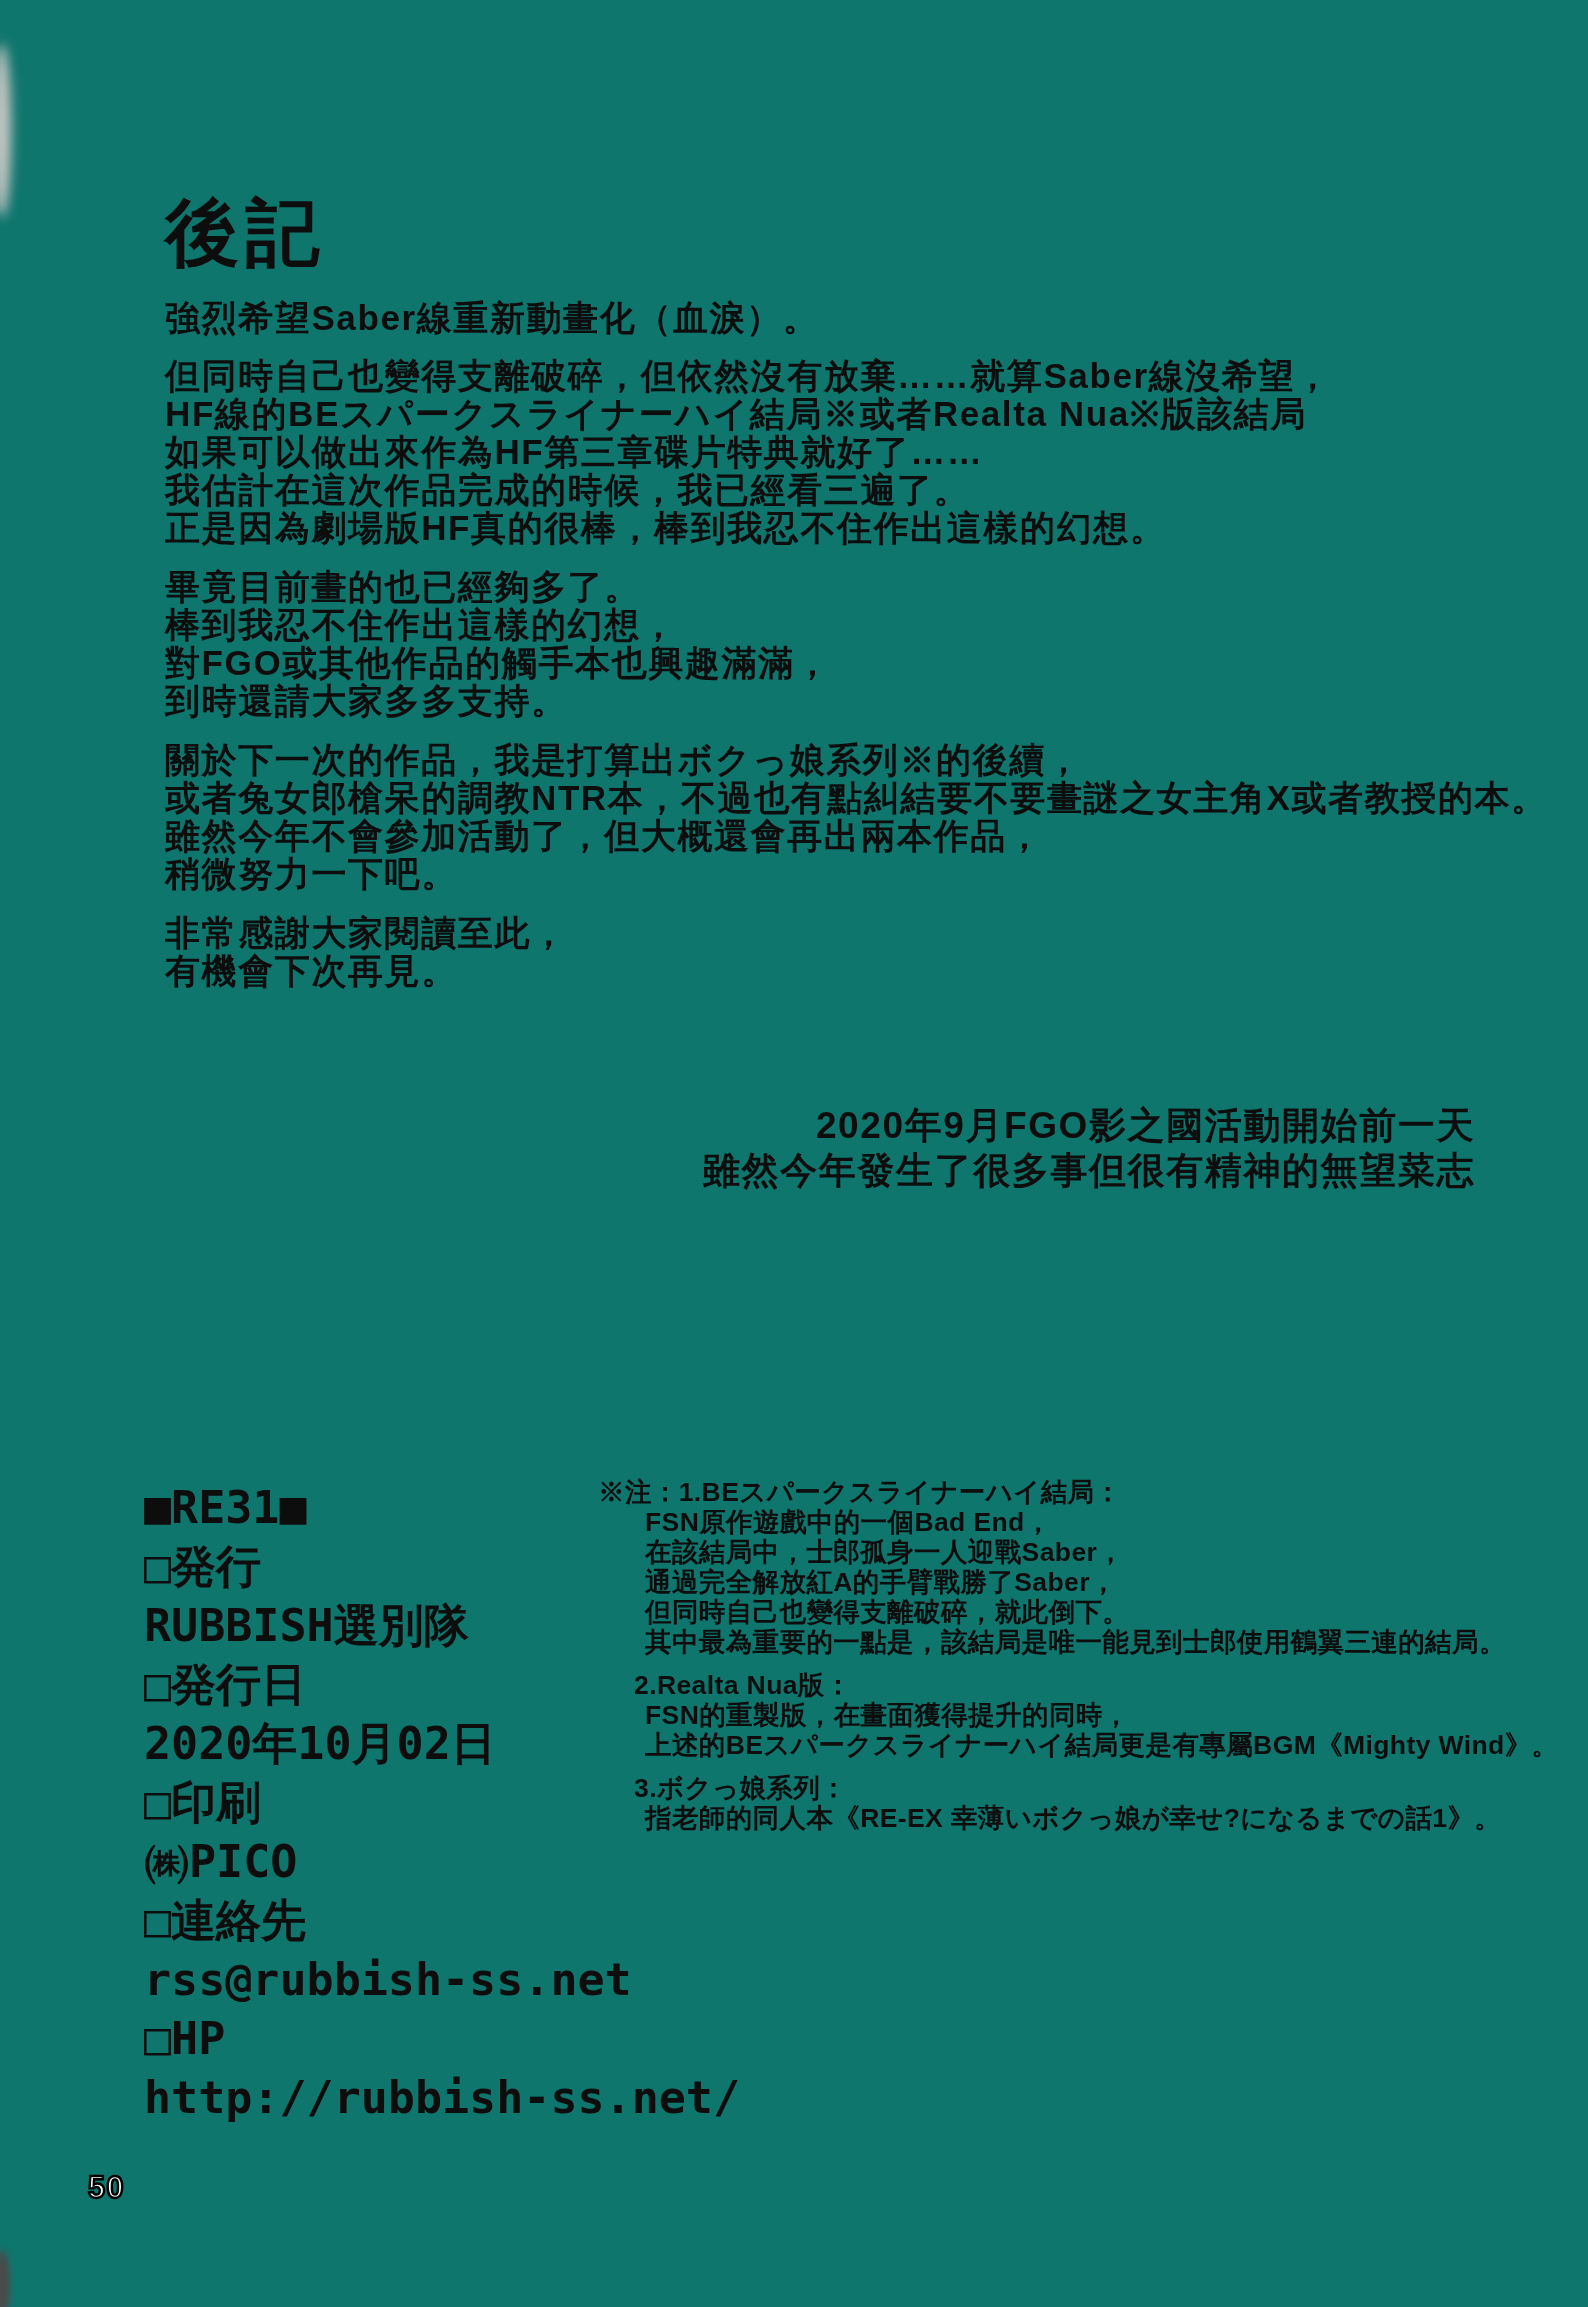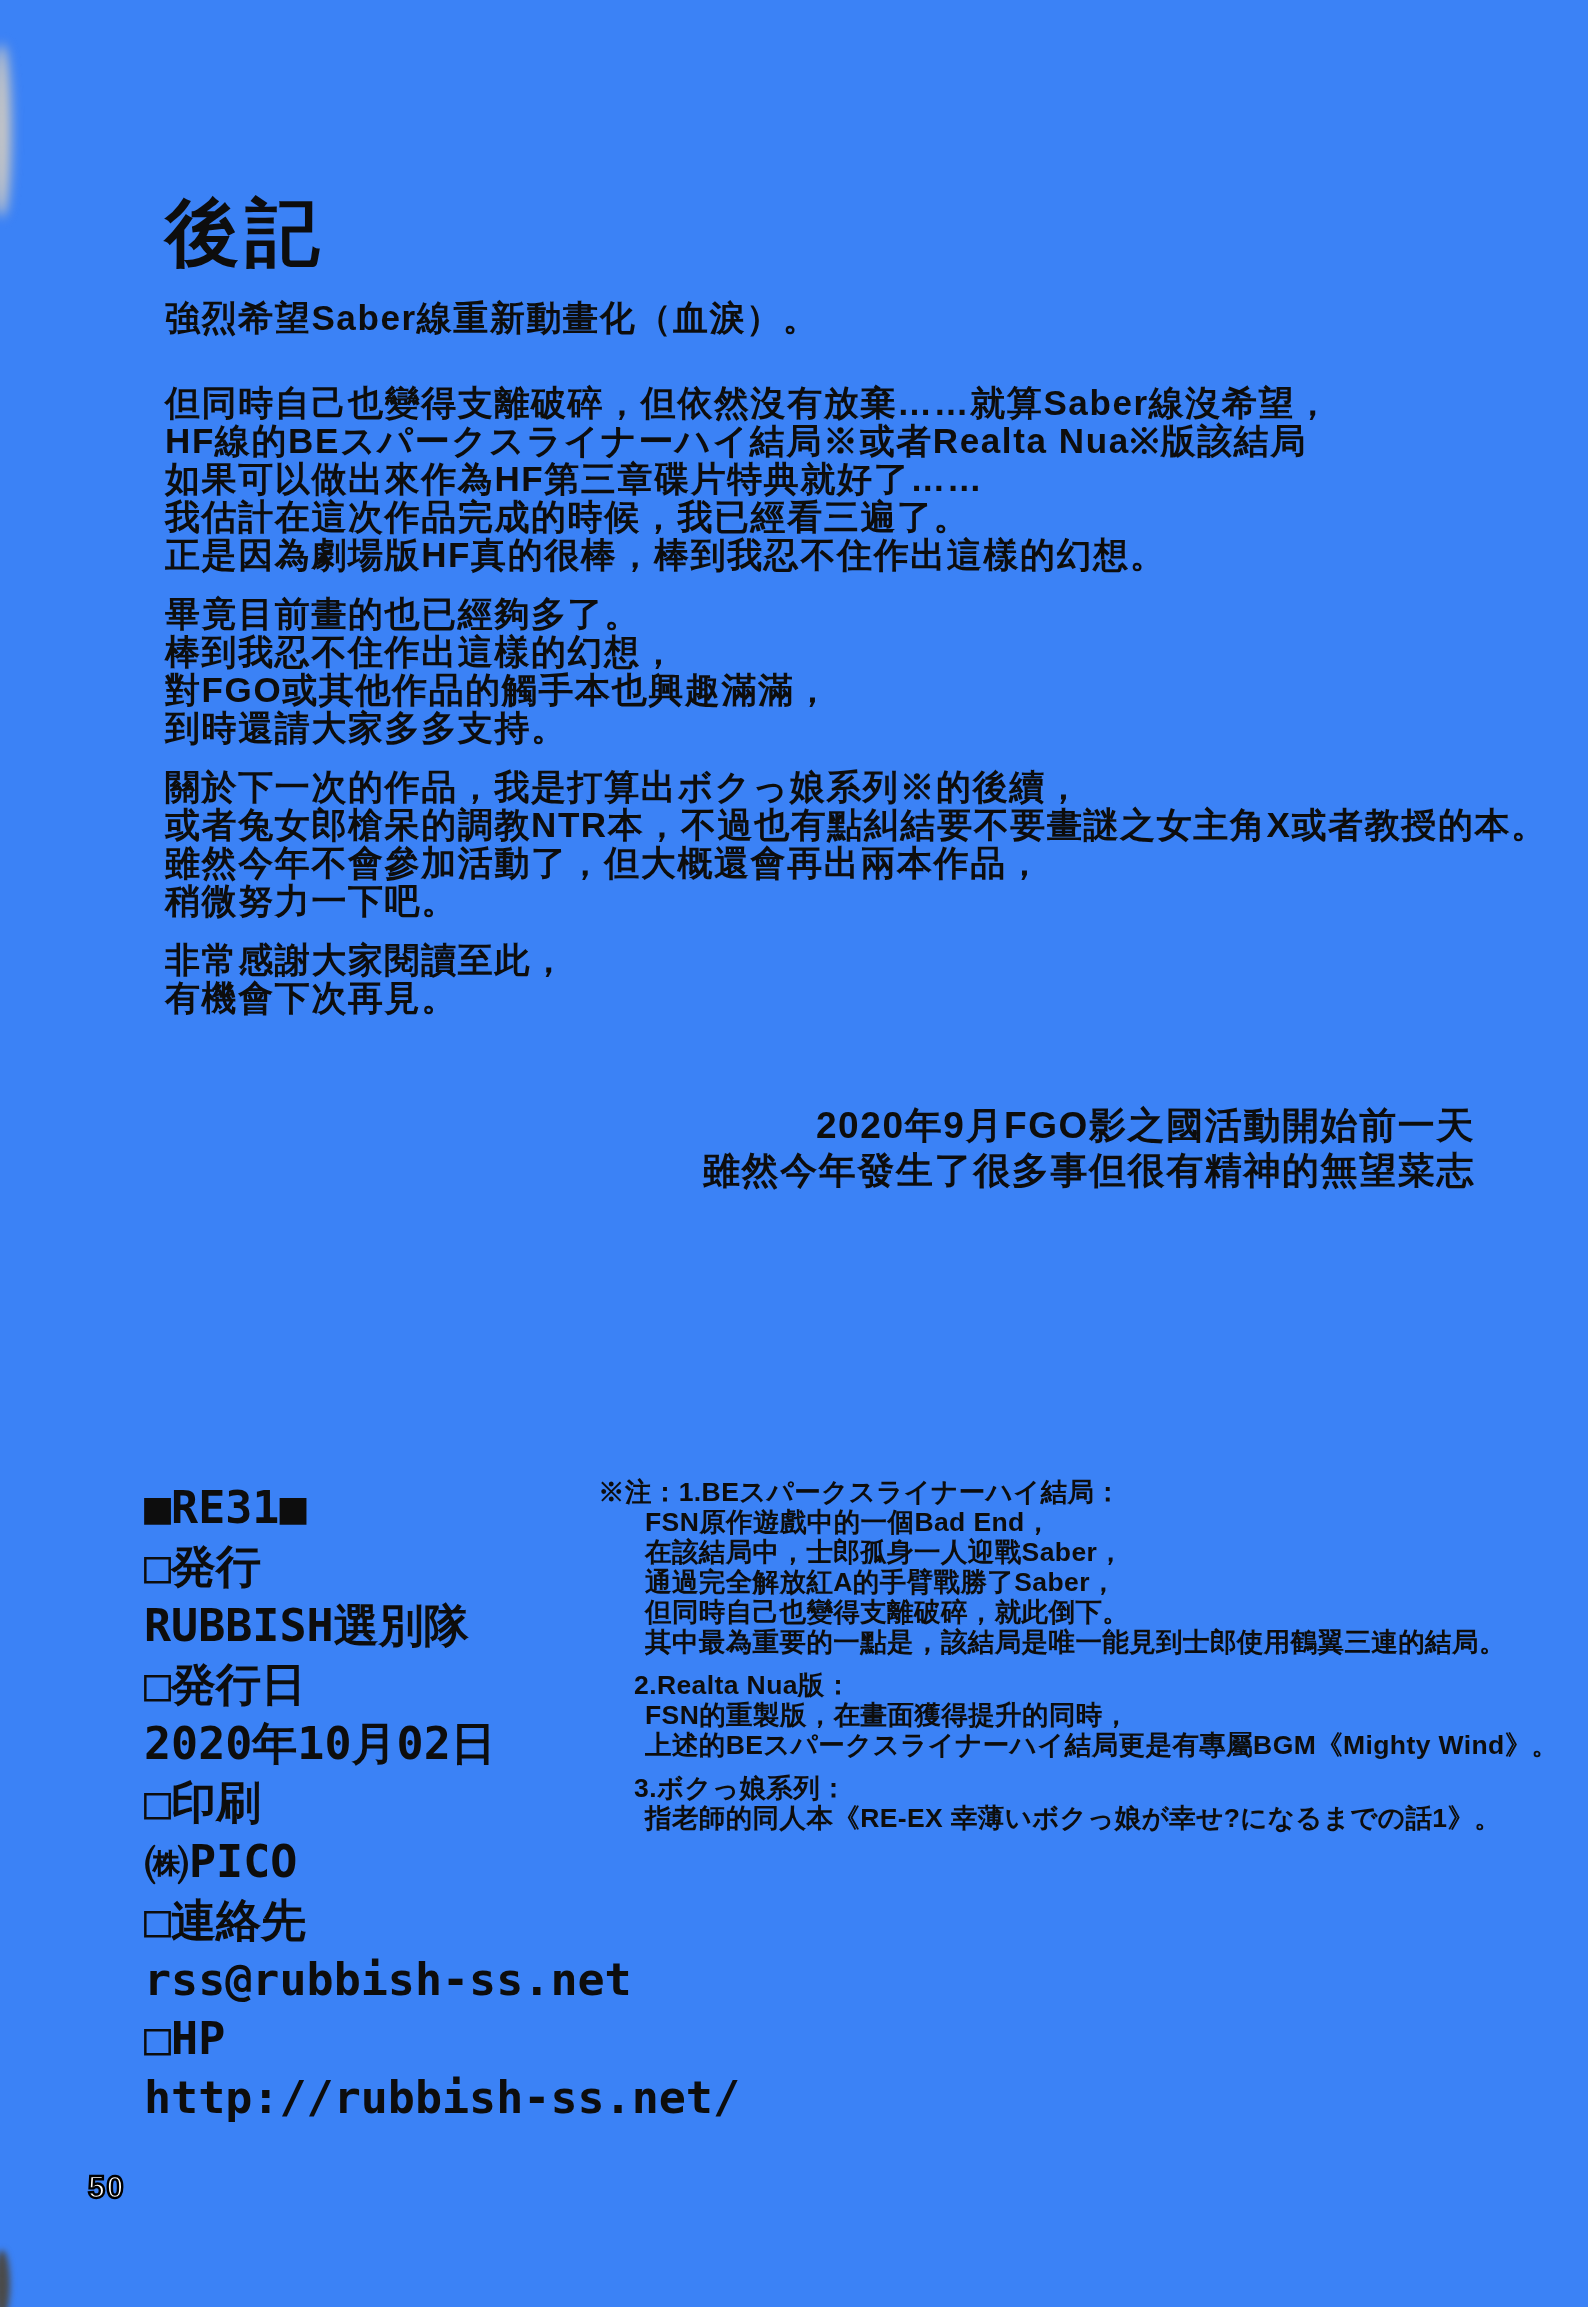--- a/index.html
+++ b/index.html
@@ -1,29 +1,29 @@
 <!DOCTYPE html>
 <html style="font-size:13px"><head>
 <meta charset="utf-8">
 <style>
   html,body{margin:0;padding:0;background:#9a9a9a;}
   .page{
-    position:relative;width:1589px;height:2307px;background:#3b82f6;
+    position:relative;width:1589px;height:2307px;background:#0f766e;
     font-family:"Liberation Sans",sans-serif;color:#0d0d0d;overflow:hidden;
   }
   .title{
     position:absolute;left:165px;top:196px;
     font-size:74px;font-weight:bold;letter-spacing:6.4px;line-height:1;
   }
   .body-text{
     position:absolute;left:165px;top:299px;
     font-size:35px;font-weight:bold;line-height:38px;letter-spacing:1.6px;
   }
   .para{margin:0 0 21px 0;}
-  .para.first{margin-bottom:47px;}
+  .para.first{margin-bottom:20px;}
   .line{white-space:pre;}
   .signature{
     position:absolute;right:114px;top:1103px;text-align:right;
     font-size:37px;font-weight:bold;line-height:45px;letter-spacing:1.6px;
   }
   .colophon{
     position:absolute;left:144px;top:1478px;
     font-family:"DejaVu Sans Mono","Liberation Sans",sans-serif;
     font-size:45px;font-weight:bold;line-height:59px;letter-spacing:0;
   }

